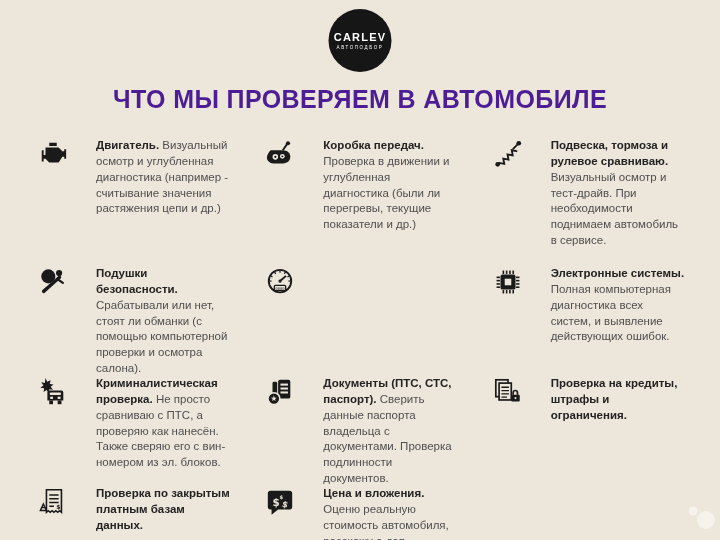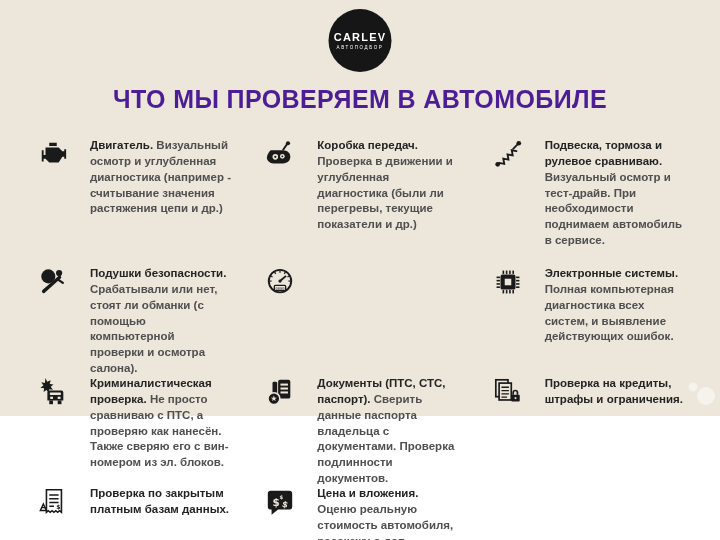--- a/index.html
+++ b/index.html
@@ -1,19 +1,19 @@
 <!DOCTYPE html>
 <html><head>
 <meta charset="utf-8">
 <style>
   * { margin:0; padding:0; box-sizing:border-box; }
   html,body { width:720px; height:540px; }
   body { overflow:hidden; }
   .page {
-    position:relative; width:720px; height:416px;
+    position:relative; width:720px; height:540px;
     background:#ECE6DB; color:#4f4f4f;
     font-family:"Liberation Sans", sans-serif;
   }
   .logo {
     position:absolute; top:9px; left:50%; transform:translateX(-50%);
     width:63px; height:63px; border-radius:50%;
     background:#161616; color:#fff;
     display:flex; flex-direction:column; align-items:center; justify-content:center;
   }
   .logo-name { font-size:11px; font-weight:bold; letter-spacing:1.2px; }
@@ -25,21 +25,21 @@
   }
   .grid {
     position:absolute; top:138px; left:38px; width:648px;
     display:grid; grid-template-columns:1fr 1fr 1fr;
     grid-template-rows:128px 110px 110px auto;
     column-gap:34px;
   }
   .item { display:flex; align-items:flex-start; }
   .icon { flex:0 0 32px; margin-top:1px; }
   .icon svg { display:block; width:30px; height:30px; }
-  .item-text { margin-left:20px; font-size:11.5px; line-height:1.38; color:#4f4f4f;font-weight:bold; }
+  .item-text { margin-left:26px; font-size:11.5px; line-height:1.38; color:#4f4f4f; }
   .item-text b { color:#232323; }
   .watermark {
     position:absolute; right:2px; bottom:4px;
     display:flex; align-items:center; gap:2px;
     pointer-events:none;
   }
   .watermark .wm-text {
     font-size:29px; font-weight:bold; letter-spacing:0.5px;
     color:rgba(255,255,255,0.58);
     text-shadow:0 0 1px rgba(140,128,108,0.25);

